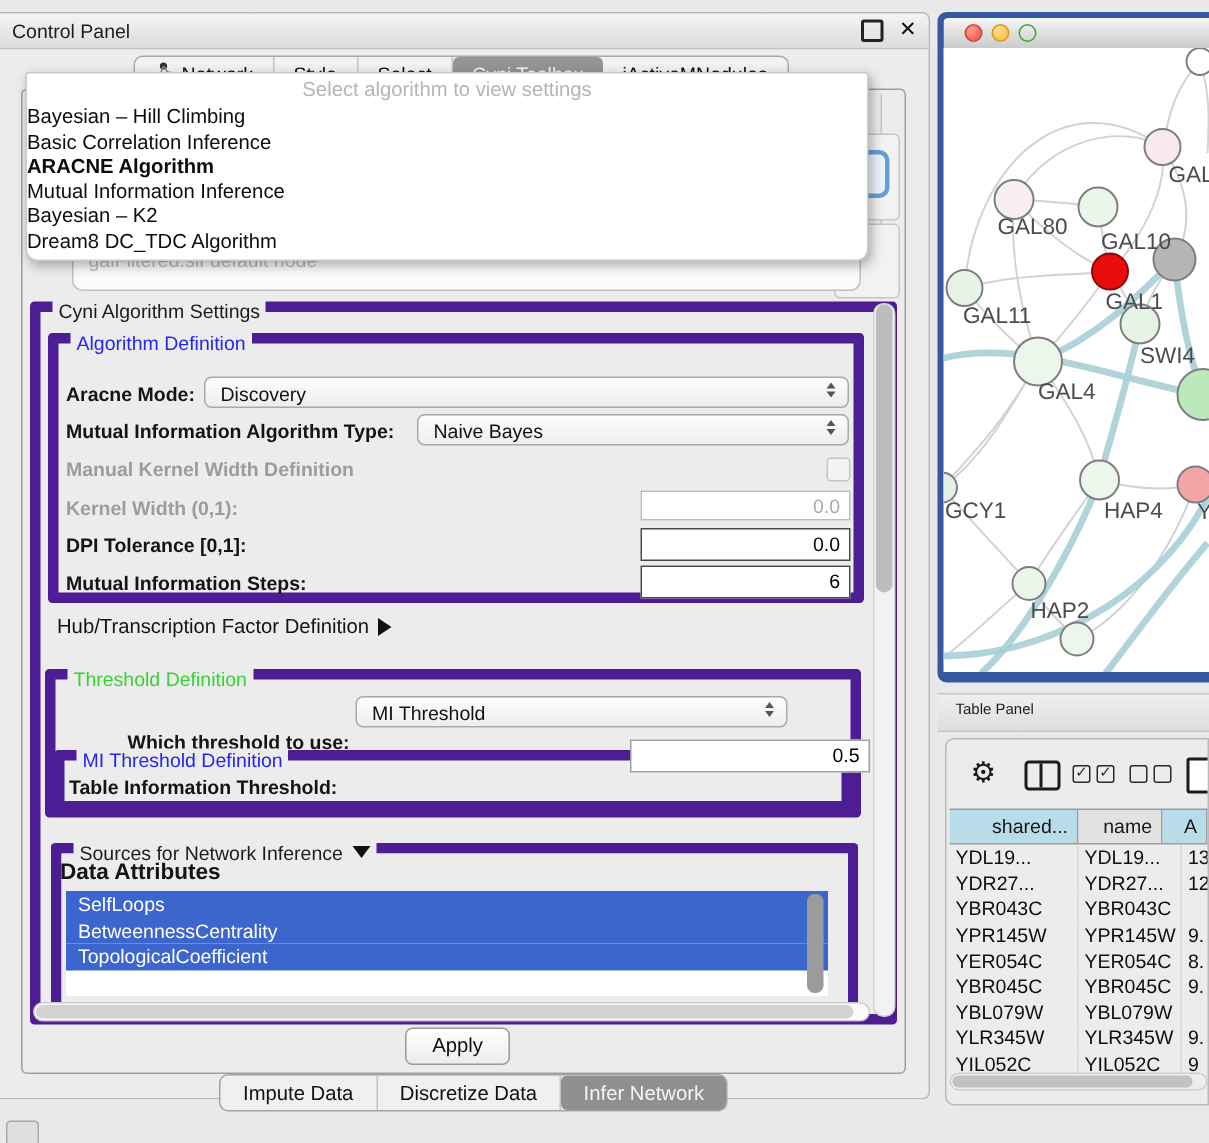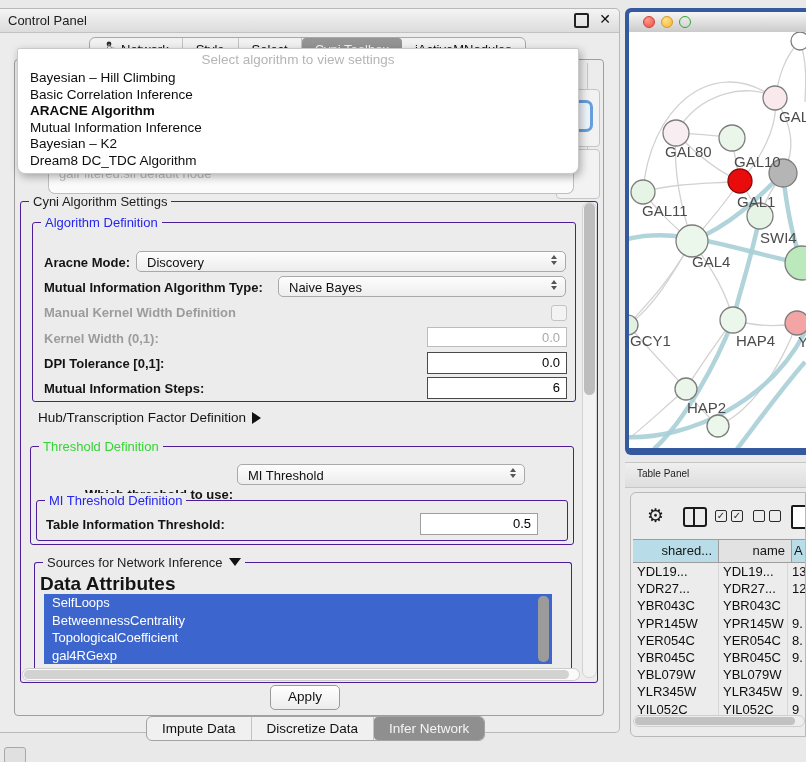--- a/index.html
+++ b/index.html
@@ -40,25 +40,25 @@
   .frag-box2{left:556px;top:140px;width:42px;height:48px;border:1px solid #c6c6c6;border-radius:4px;background:#f2f2f2;}
   .combo-sliver{left:48px;top:163px;width:524px;height:21px;border:1px solid #bfbfbf;border-top:none;
     border-radius:0 0 7px 7px;background:#fbfbfb;overflow:hidden;}
   .combo-sliver span{position:absolute;left:10px;top:-6px;font-size:13px;color:#bdbdbd;}
 
   
   .popup{left:17px;top:48px;width:560px;height:124px;background:#fff;z-index:50;
     border:1px solid #c9c9c9;border-radius:2px 2px 8px 8px;
     box-shadow:2px 3px 8px rgba(0,0,0,.30);}
   .popup-header{height:18px;padding-top:3px;text-align:center;font-size:13.5px;color:#b5b5b5;}
-  .popup-item{height:16.5px;line-height:16.5px;padding-left:12px;font-size:13.5px;color:#0d0d0d;cursor:pointer;white-space:nowrap;}
+  .popup-item{height:16.5px;line-height:16.5px;padding-left:0;font-size:13.5px;color:#0d0d0d;cursor:pointer;white-space:nowrap;}
   .popup-item.bold{font-weight:bold;}
 
   
-  .grp{position:absolute;border:1px solid #4c1d95;border-radius:3px;box-sizing:border-box;}
+  .grp{position:absolute;border:7px solid #4c1d95;border-radius:3px;box-sizing:border-box;}
   .grp-legend{position:absolute;top:-8px;left:8px;background:#ececec;padding:0 4px;font-size:13px;color:#1c1c1c;white-space:nowrap;}
   .legend-blue{color:#2525f0;}
   .legend-green{color:#35d435;}
 
   .lbl{position:absolute;font-size:13px;font-weight:bold;color:#141414;white-space:nowrap;}
   .lbl.dis{color:#9c9c9c;}
 
   
   .combo{position:absolute;height:21px;border:1px solid #a9a9a9;border-radius:5px;
     background:linear-gradient(#fdfdfd,#ededed);box-sizing:border-box;cursor:pointer;}
@@ -228,33 +228,32 @@
     <span class="val">MI Threshold</span>
     <span class="spin">
         <span class="tri-up"></span>
         <span class="tri-dn"></span>
       </span>
   </div>
   <div class="grp" style="left:36px;top:491px;width:532px;height:41px;">
     <span class="grp-legend legend-blue">MI Threshold Definition</span>
   </div>
   <span class="lbl" style="left:46px;top:508px;">Table Information Threshold:</span>
-  <div class="field thin" style="left:420px;top:504px;width:118px;height:22px;">0.5</div>
+  <div class="field thin" style="left:420px;top:484px;width:160px;height:22px;">0.5</div>
 
   <div class="grp" style="left:34px;top:553px;width:538px;height:110px;border-bottom:none;">
     <span class="grp-legend">
       <span>Sources for Network Inference</span><span class="arrow-down"></span>
     </span>
   </div>
-  <span class="lbl" style="left:40px;top:564px;font-size:19px;">Data Attributes</span>
+  <span class="lbl" style="left:40px;top:564px;font-size:15px;">Data Attributes</span>
   <div class="attr-list" id="attr-list">
       <div class="attr-item">SelfLoops</div>
       <div class="attr-item">BetweennessCentrality</div>
       <div class="attr-item">TopologicalCoefficient</div>
-      <div class="attr-item">gal4RGexp</div>
     </div>
   <div class="attr-scroll"></div>
 
   <div class="vscroll-track"></div>
   <div class="vscroll-thumb"></div>
   <div class="hscroll-track"></div>
   <div class="hscroll-thumb"></div>
 
   <div class="apply-btn">Apply</div>
 
@@ -344,21 +343,21 @@
     <span class="cols-icon"></span>
     <span class="cb" style="left:84px;">✓</span>
     <span class="cb" style="left:100px;">✓</span>
     <span class="cb" style="left:122px;"></span>
     <span class="cb" style="left:138px;"></span>
     <span class="doc-icon"></span>
   </div>
   <div class="tbl">
     <div class="tbl-header" id="tbl-header">
         <div class="th hl" style="width: 86px; flex: 0 0 auto;">shared...</div>
-        <div class="th" style="width: 73px; flex: 0 0 auto;">name</div>
+        <div class="th" style="width: 56px; flex: 0 0 auto;">name</div>
         <div class="th hl" style="width: 30px;">A</div>
       </div>
     <div id="tbl-body">
         <div class="tr">
           <div class="td" style="width: 86px; flex: 0 0 auto; border-right: 1px solid rgb(216, 216, 216);">YDL19...</div>
           <div class="td" style="width: 69px; flex: 0 0 auto; border-right: 1px solid rgb(216, 216, 216);">YDL19...</div>
           <div class="td" style="width: 30px; flex: 0 0 auto;">13</div>
         </div>
         <div class="tr">
           <div class="td" style="width: 86px; flex: 0 0 auto; border-right: 1px solid rgb(216, 216, 216);">YDR27...</div>

